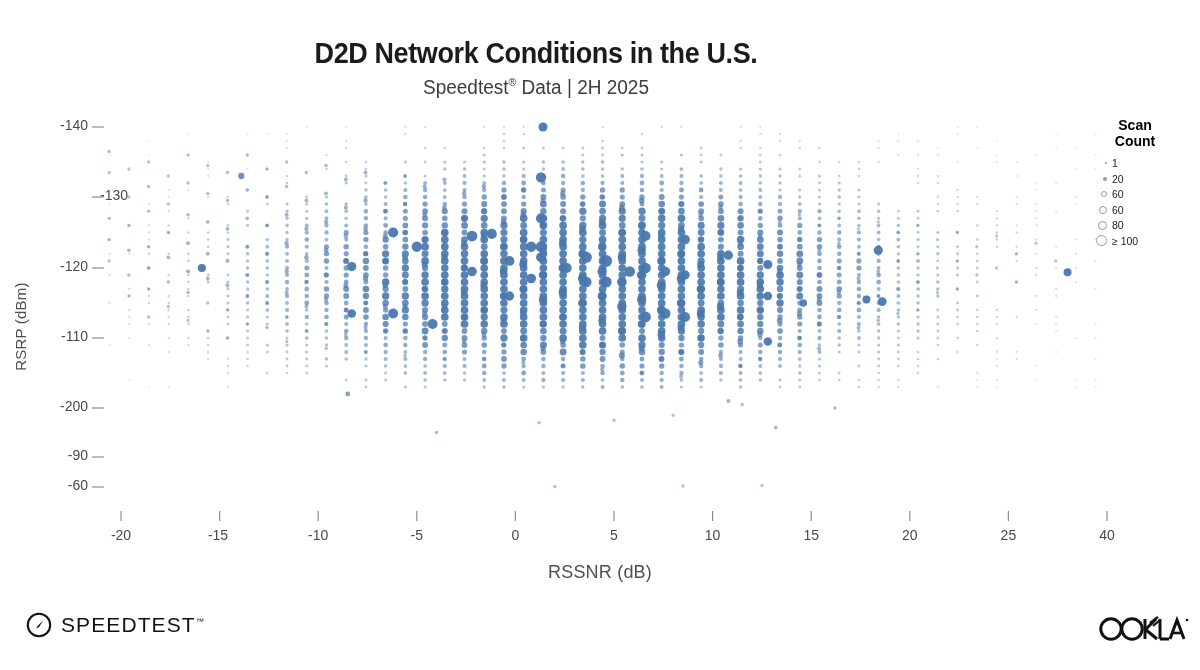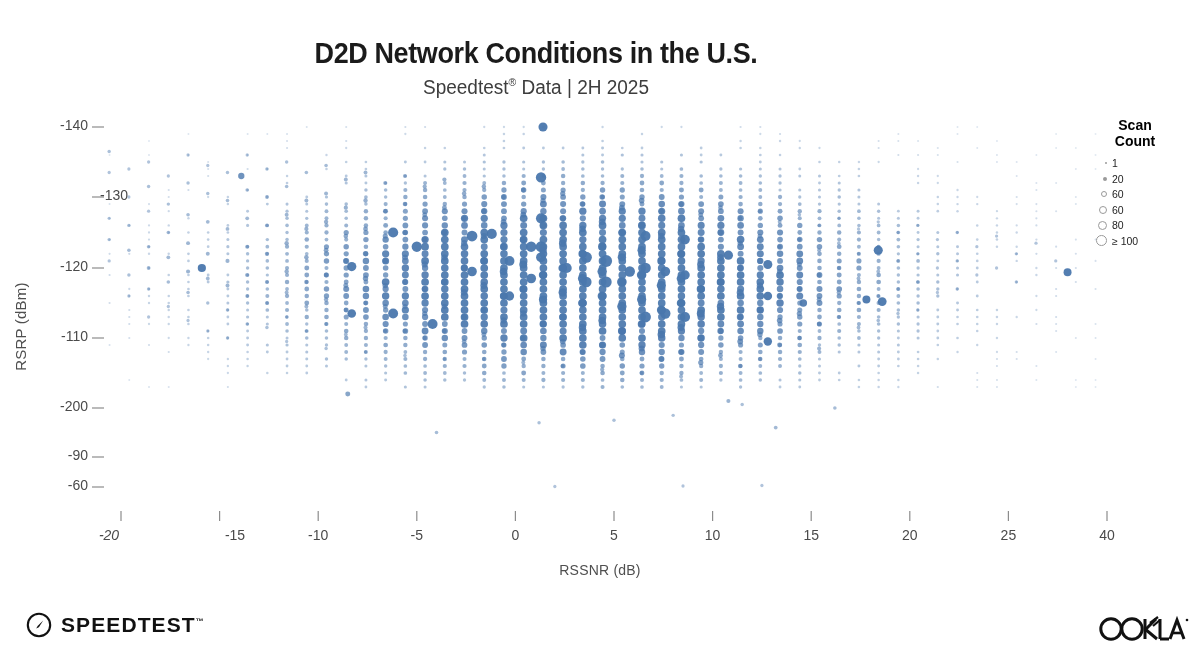--- a/index.html
+++ b/index.html
@@ -56,21 +56,21 @@
     vertical-align: super;
   }
 
   
   .axis-label-x {
     position: absolute;
     left: 0;
     top: 562px;
     width: 1200px;
     text-align: center;
-    font-size: 14px;
+    font-size: 18px;
     color: #4f4f4f;
     letter-spacing: 0.2px;
   }
   .axis-label-y {
     position: absolute;
     left: -40px;
     top: 318px;
     width: 120px;
     text-align: center;
     font-size: 15px;
@@ -141,21 +141,21 @@
   
   .footer-left {
     position: absolute;
     left: 26px;
     top: 612px;
     display: flex;
     align-items: center;
   }
   .speedtest-word {
     font-size: 21px;
-    font-weight: bold;
+    font-weight: normal;
     letter-spacing: 1.1px;
     color: #111111;
     margin-left: 9px;
   }
   .speedtest-word sup {
     font-size: 8px;
     vertical-align: super;
     letter-spacing: 0;
   }
   .footer-right {
@@ -1993,22 +1993,22 @@
     </svg>
   </div>
 
 <div class="tick-label y" style="left: 0px; width: 88px; top: 117px;">-140</div>
     <div class="tick-label y" style="left: 0px; width: 88px; top: 187px; padding-left: 40px;">-130</div>
     <div class="tick-label y" style="left: 0px; width: 88px; top: 258px;">-120</div>
     <div class="tick-label y" style="left: 0px; width: 88px; top: 328px;">-110</div>
     <div class="tick-label y" style="left: 0px; width: 88px; top: 398px;">-200</div>
     <div class="tick-label y" style="left: 0px; width: 88px; top: 447px;">-90</div>
     <div class="tick-label y" style="left: 0px; width: 88px; top: 477px;">-60</div>
-    <div class="tick-label x" style="left: 69px; width: 80px; top: 527px; font-style: italic;">-20</div>
-    <div class="tick-label x" style="left: 195px; width: 80px; top: 527px;">-15</div>
+    <div class="tick-label x" style="left: 81px; width: 80px; top: 527px;">-20</div>
+    <div class="tick-label x" style="left: 178px; width: 80px; top: 527px;">-15</div>
     <div class="tick-label x" style="left: 278.2px; width: 80px; top: 527px;">-10</div>
     <div class="tick-label x" style="left: 376.8px; width: 80px; top: 527px;">-5</div>
     <div class="tick-label x" style="left: 475.4px; width: 80px; top: 527px;">0</div>
     <div class="tick-label x" style="left: 574px; width: 80px; top: 527px;">5</div>
     <div class="tick-label x" style="left: 672.6px; width: 80px; top: 527px;">10</div>
     <div class="tick-label x" style="left: 771.2px; width: 80px; top: 527px;">15</div>
     <div class="tick-label x" style="left: 869.8px; width: 80px; top: 527px;">20</div>
     <div class="tick-label x" style="left: 968.4px; width: 80px; top: 527px;">25</div>
     <div class="tick-label x" style="left: 1067px; width: 80px; top: 527px;">40</div>
   </div>

